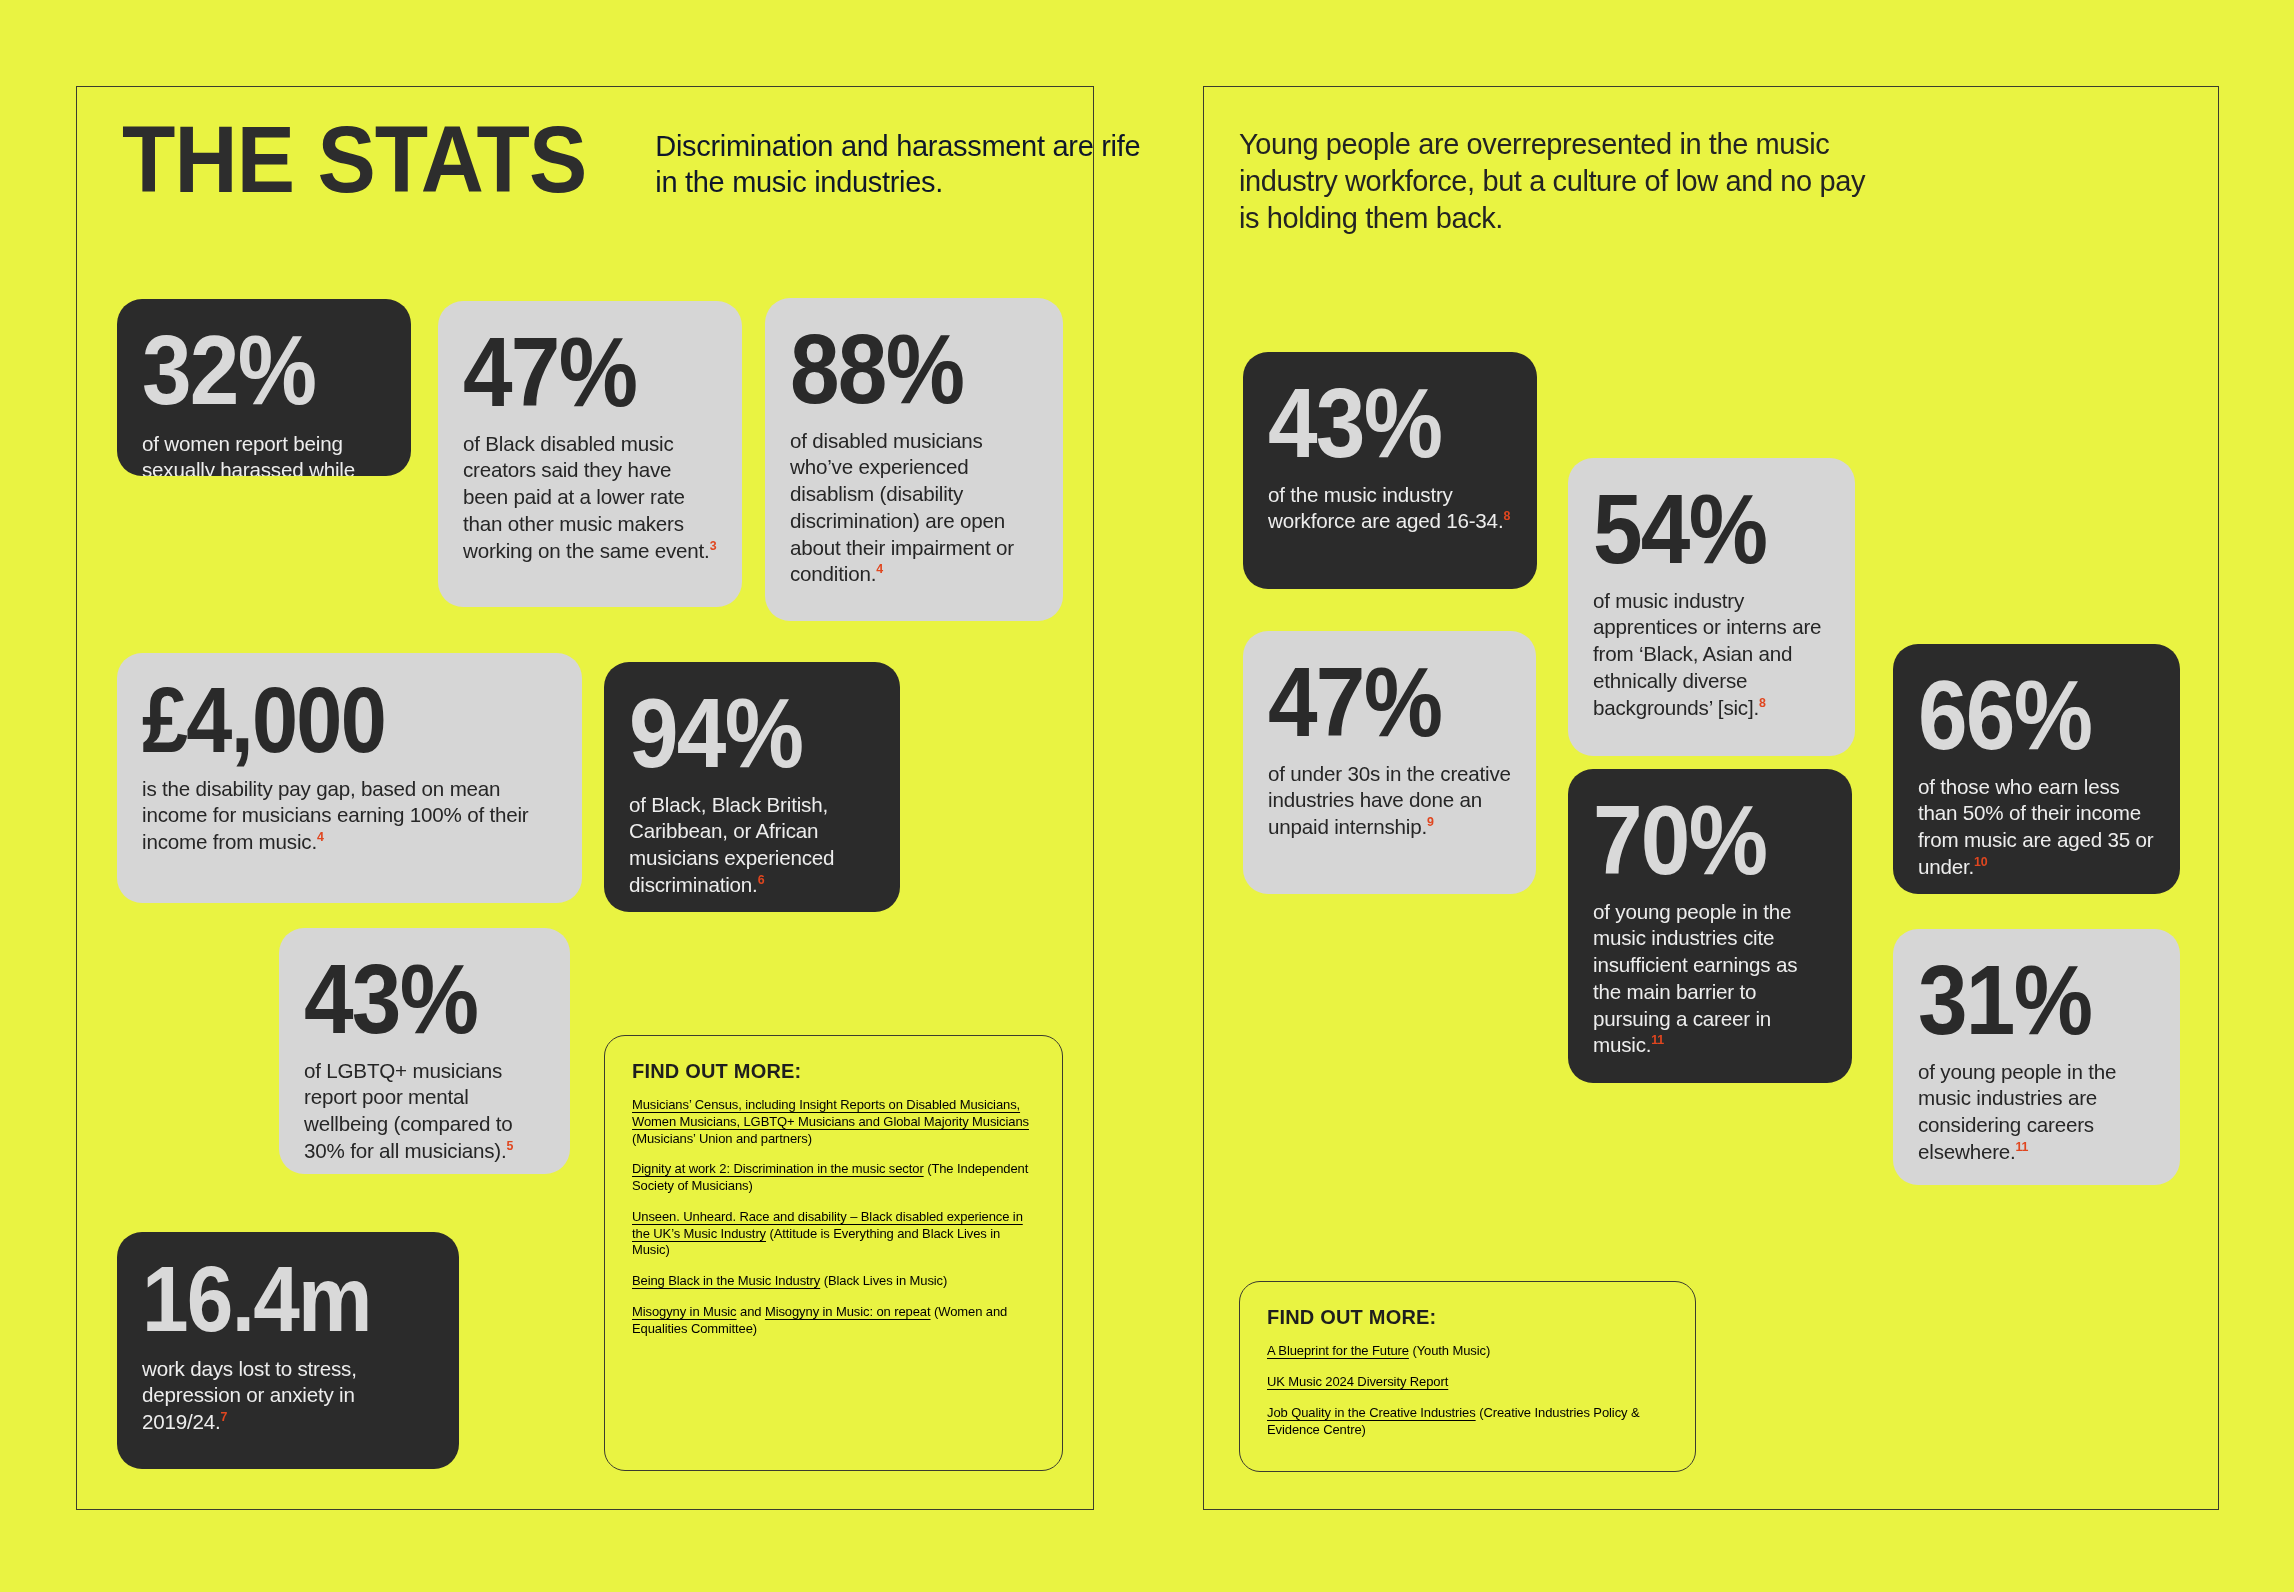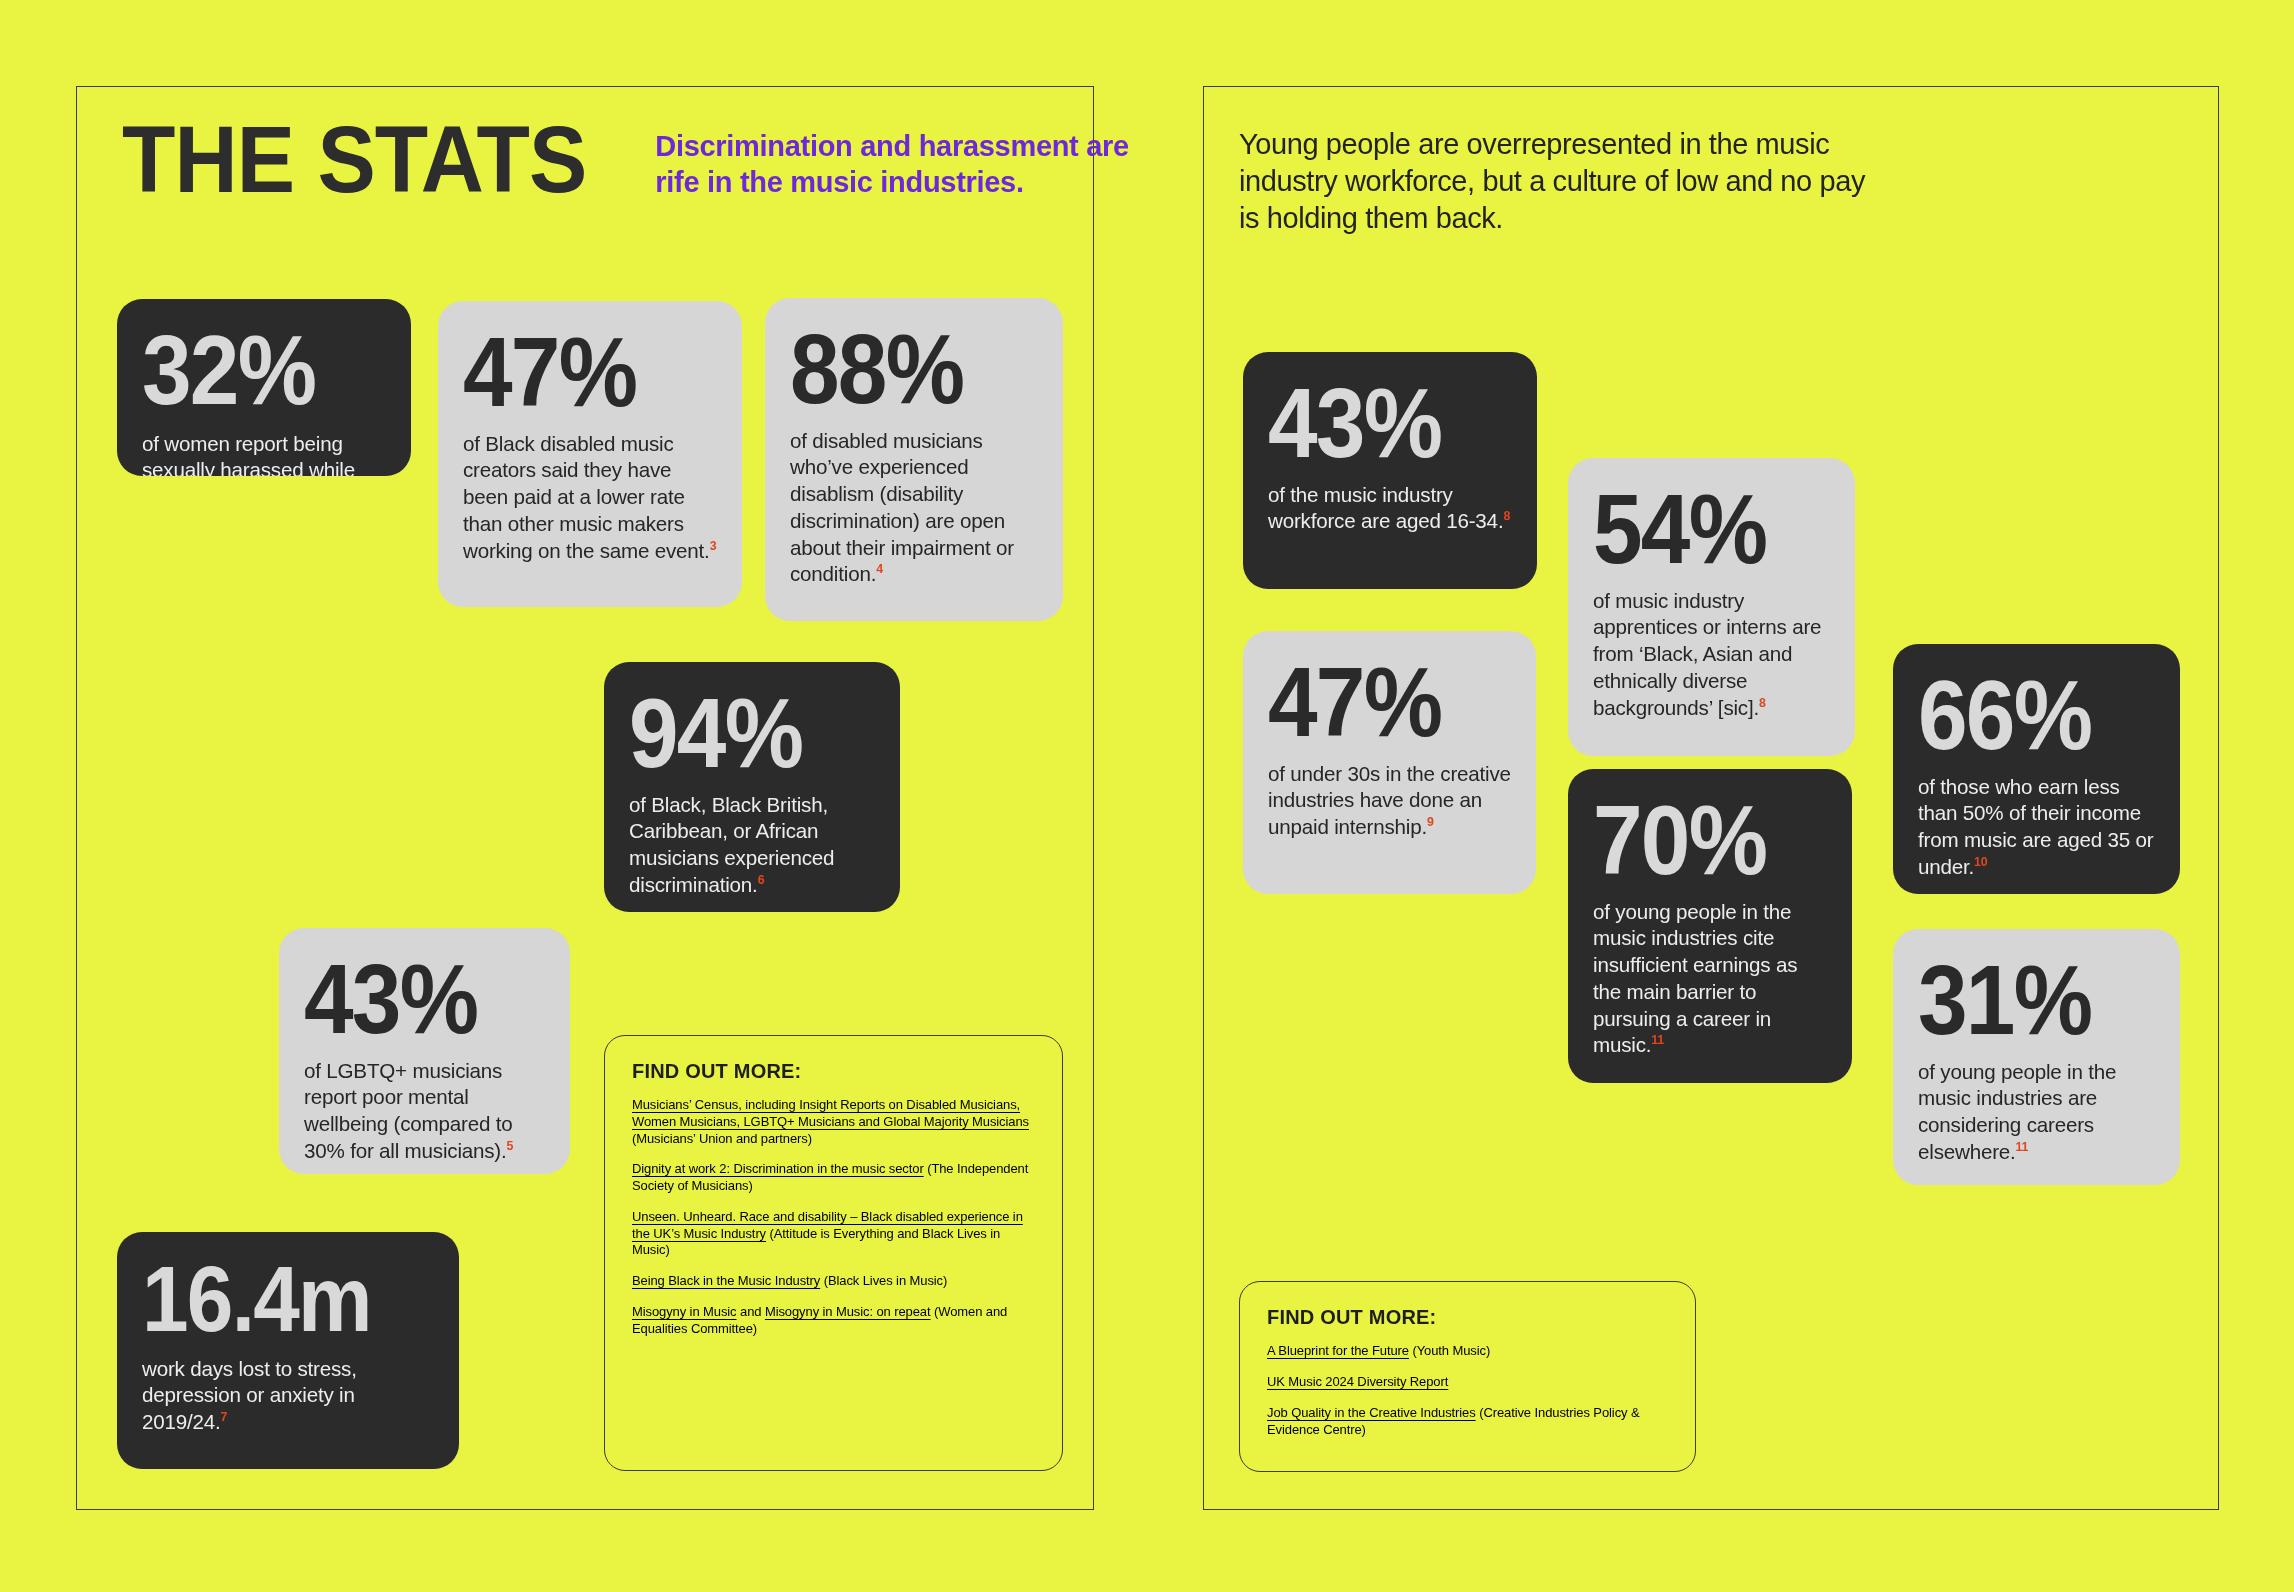--- a/index.html
+++ b/index.html
@@ -47,22 +47,22 @@
     line-height: 0.92;
     letter-spacing: -1px;
     color: #2d2d2d;
     transform: scaleX(0.93);
     transform-origin: left top;
     white-space: nowrap;
   }
   .masthead-sub {
     font-size: 29px;
     line-height: 1.24;
-    font-weight: 700;
-    color: #6d28d9;
+    font-weight: 400;
+    color: #0f172a;
     letter-spacing: -0.3px;
     padding-top: 12.4px;
     max-width: 497px;
   }
 
   .right-intro {
     position: absolute;
     left: 1239px;
     top: 126px;
     font-size: 29px;
@@ -186,20 +186,24 @@
   <div class="card light" id="card-47a">
     <span class="big">47%</span>
     <div class="body"><span>of Black disabled music creators said they have been paid at a lower rate than other music makers working on the same event.</span><span class="sup">3</span></div>
   </div>
 
   <div class="card light" id="card-88">
     <span class="big">88%</span>
     <div class="body"><span>of disabled musicians who’ve experienced disablism (disability discrimination) are open about their impairment or condition.</span><span class="sup">4</span></div>
   </div>
 
+  <div class="card light" id="card-4000">
+    <span class="big">£4,000</span>
+    <div class="body"><span>is the disability pay gap, based on mean income for musicians earning 100% of their income from music.</span><span class="sup">4</span></div>
+  </div>
 
   <div class="card dark" id="card-94">
     <span class="big">94%</span>
     <div class="body"><span>of Black, Black British, Caribbean, or African musicians experienced discrimination.</span><span class="sup">6</span></div>
   </div>
 
   <div class="card light" id="card-43a">
     <span class="big">43%</span>
     <div class="body"><span>of LGBTQ+ musicians report poor mental wellbeing (compared to 30% for all musicians).</span><span class="sup">5</span></div>
   </div>

